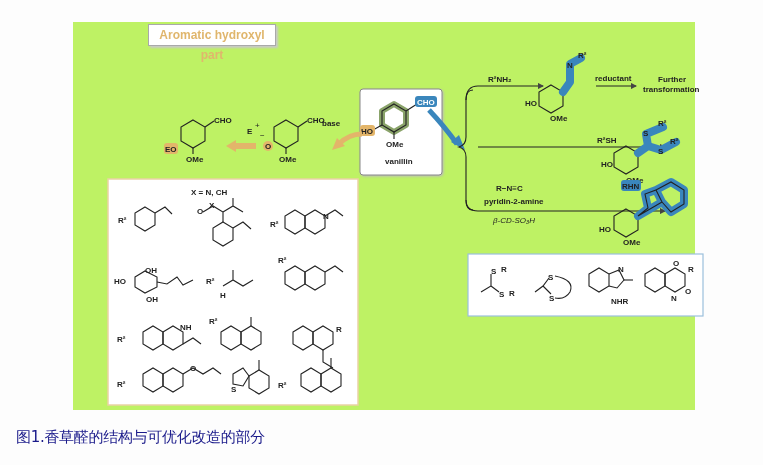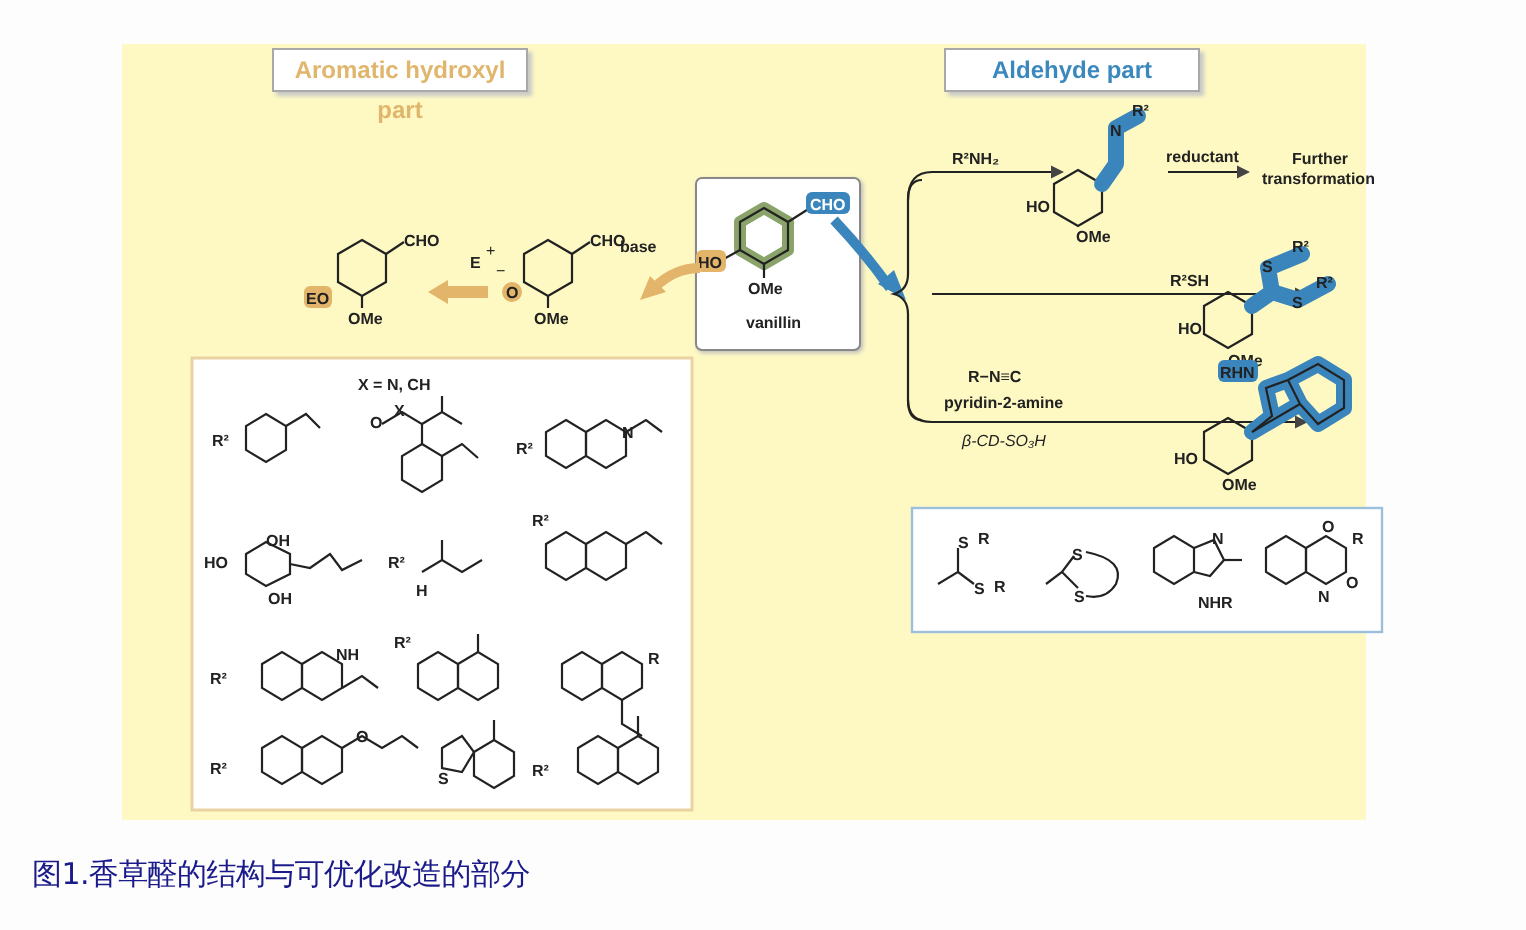--- a/index.html
+++ b/index.html
@@ -1,32 +1,31 @@
 <!DOCTYPE html>
 <html><head>
 <meta charset="utf-8">
 <style>
   html, body { margin:0; padding:0; }
   body { width:763px; height:465px; background:#fdfdfd; position:relative; overflow:hidden; font-family:"Liberation Sans", sans-serif; }
-  .figure { position:absolute; left:61px; top:22px; width:622px; height:388px; background:#fef9c3; }
+  .figure { position:absolute; left:73px; top:22px; width:622px; height:388px; background:#bef264; }
   .title-box { position:absolute; background:#fff; border:1px solid #a9a9a9; box-shadow:2px 2px 2px #c8c8c8; text-align:center; font-weight:bold; font-size:12px; line-height:20px; }
   .title-aro { left:75px; top:2px; width:126px; height:20px; color:#e0b66c; }
   .title-ald { left:411px; top:2px; width:126px; height:20px; color:#3b88be; }
   svg { position:absolute; left:0; top:0; overflow:visible; }
   .caption { position:absolute; left:16px; top:428px; font-size:15px; color:#1a1a8a; font-family:"DejaVu Sans", sans-serif; letter-spacing:-0.3px; }
   .chem { font-family:"Liberation Sans", sans-serif; font-size:8px; fill:#222; font-weight:bold; }
   .chem-n { font-family:"Liberation Sans", sans-serif; font-size:8px; fill:#222; }
   .bond { stroke:#222; stroke-width:1.1; fill:none; }
 </style>
 </head>
 <body>
 
 <div class="figure">
   <div class="title-box title-aro">Aromatic hydroxyl part</div>
-  <div class="title-box title-ald">Aldehyde part</div>
 
   <svg width="622" height="388" viewBox="0 0 622 388">
     <defs>
       <marker id="ah" markerWidth="6" markerHeight="6" refX="5" refY="3" orient="auto">
         <path d="M0,0 L6,3 L0,6 z" fill="#444"></path>
       </marker>
     </defs>
 
     <g>
       <rect x="287" y="67" width="82" height="86" rx="3" fill="#fff" stroke="#888" stroke-width="1" style="filter:drop-shadow(1px 1px 1px #bbb)"></rect>

